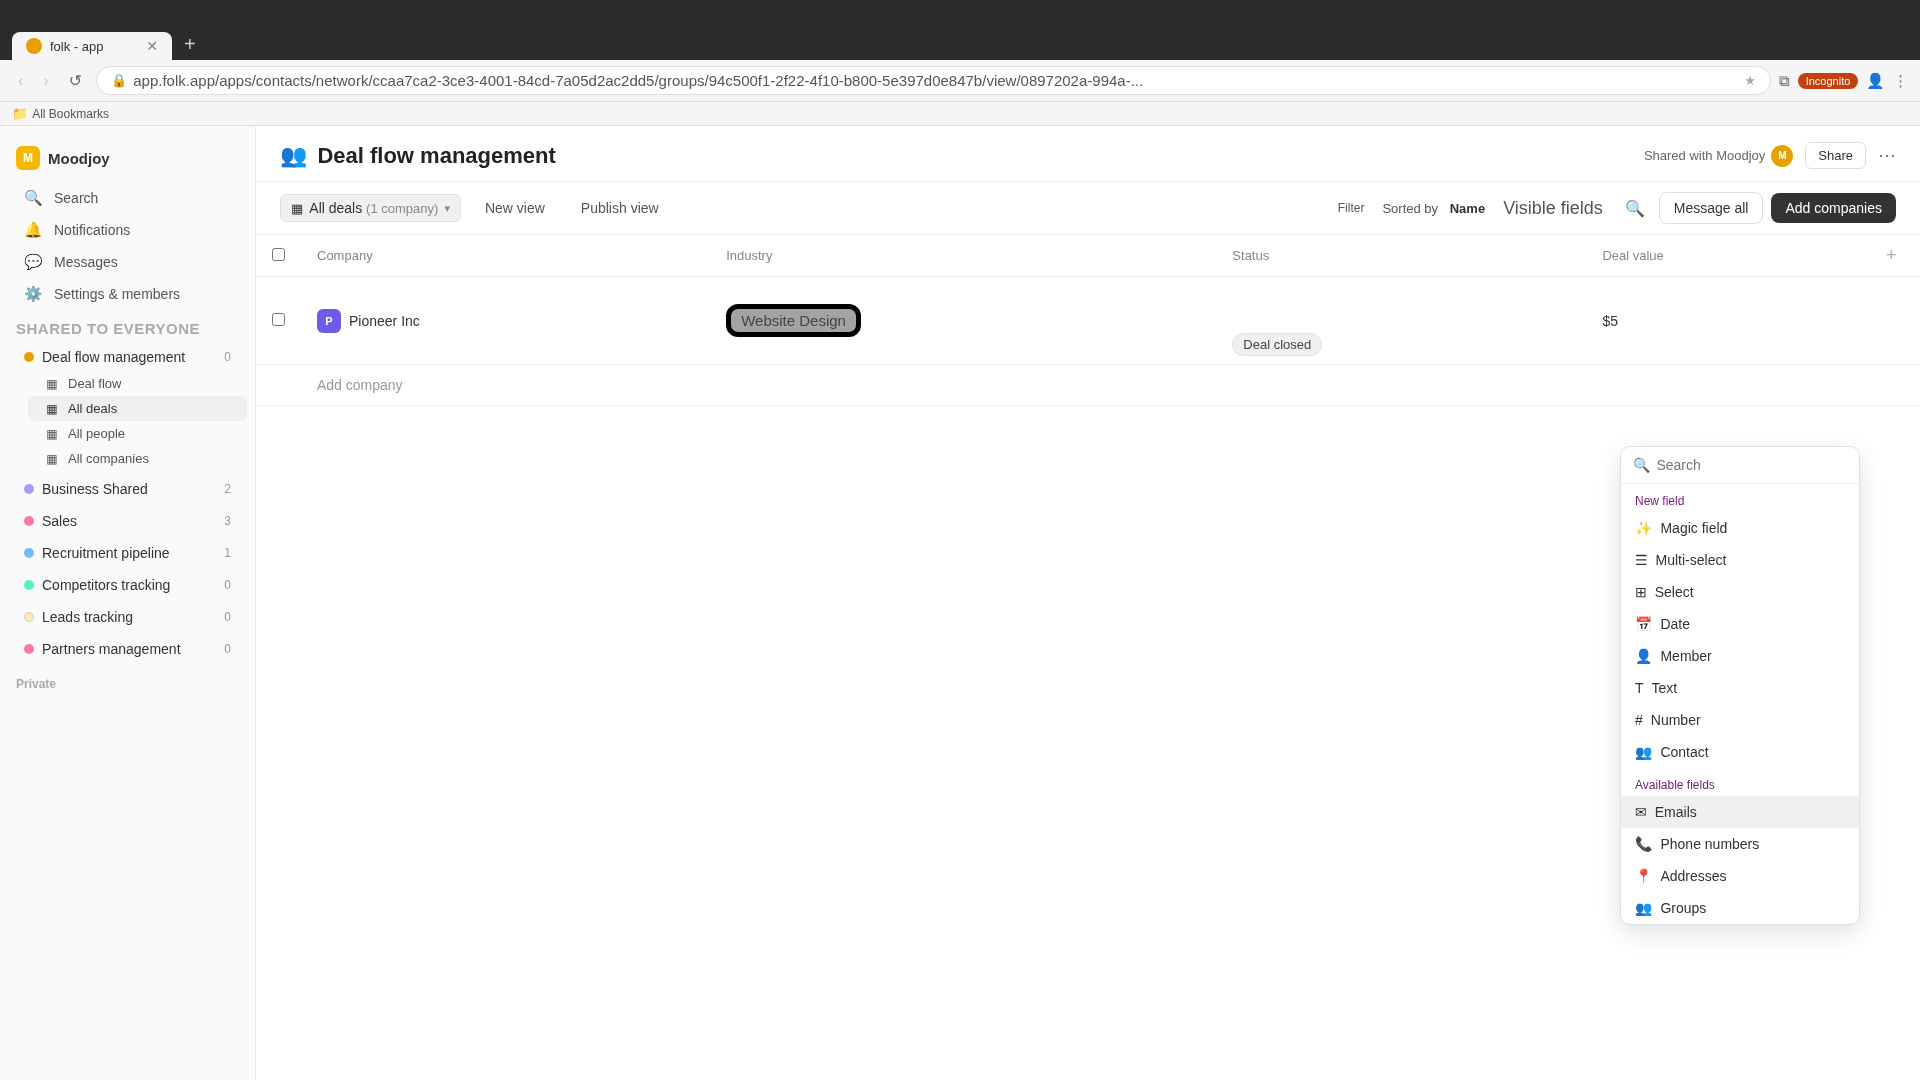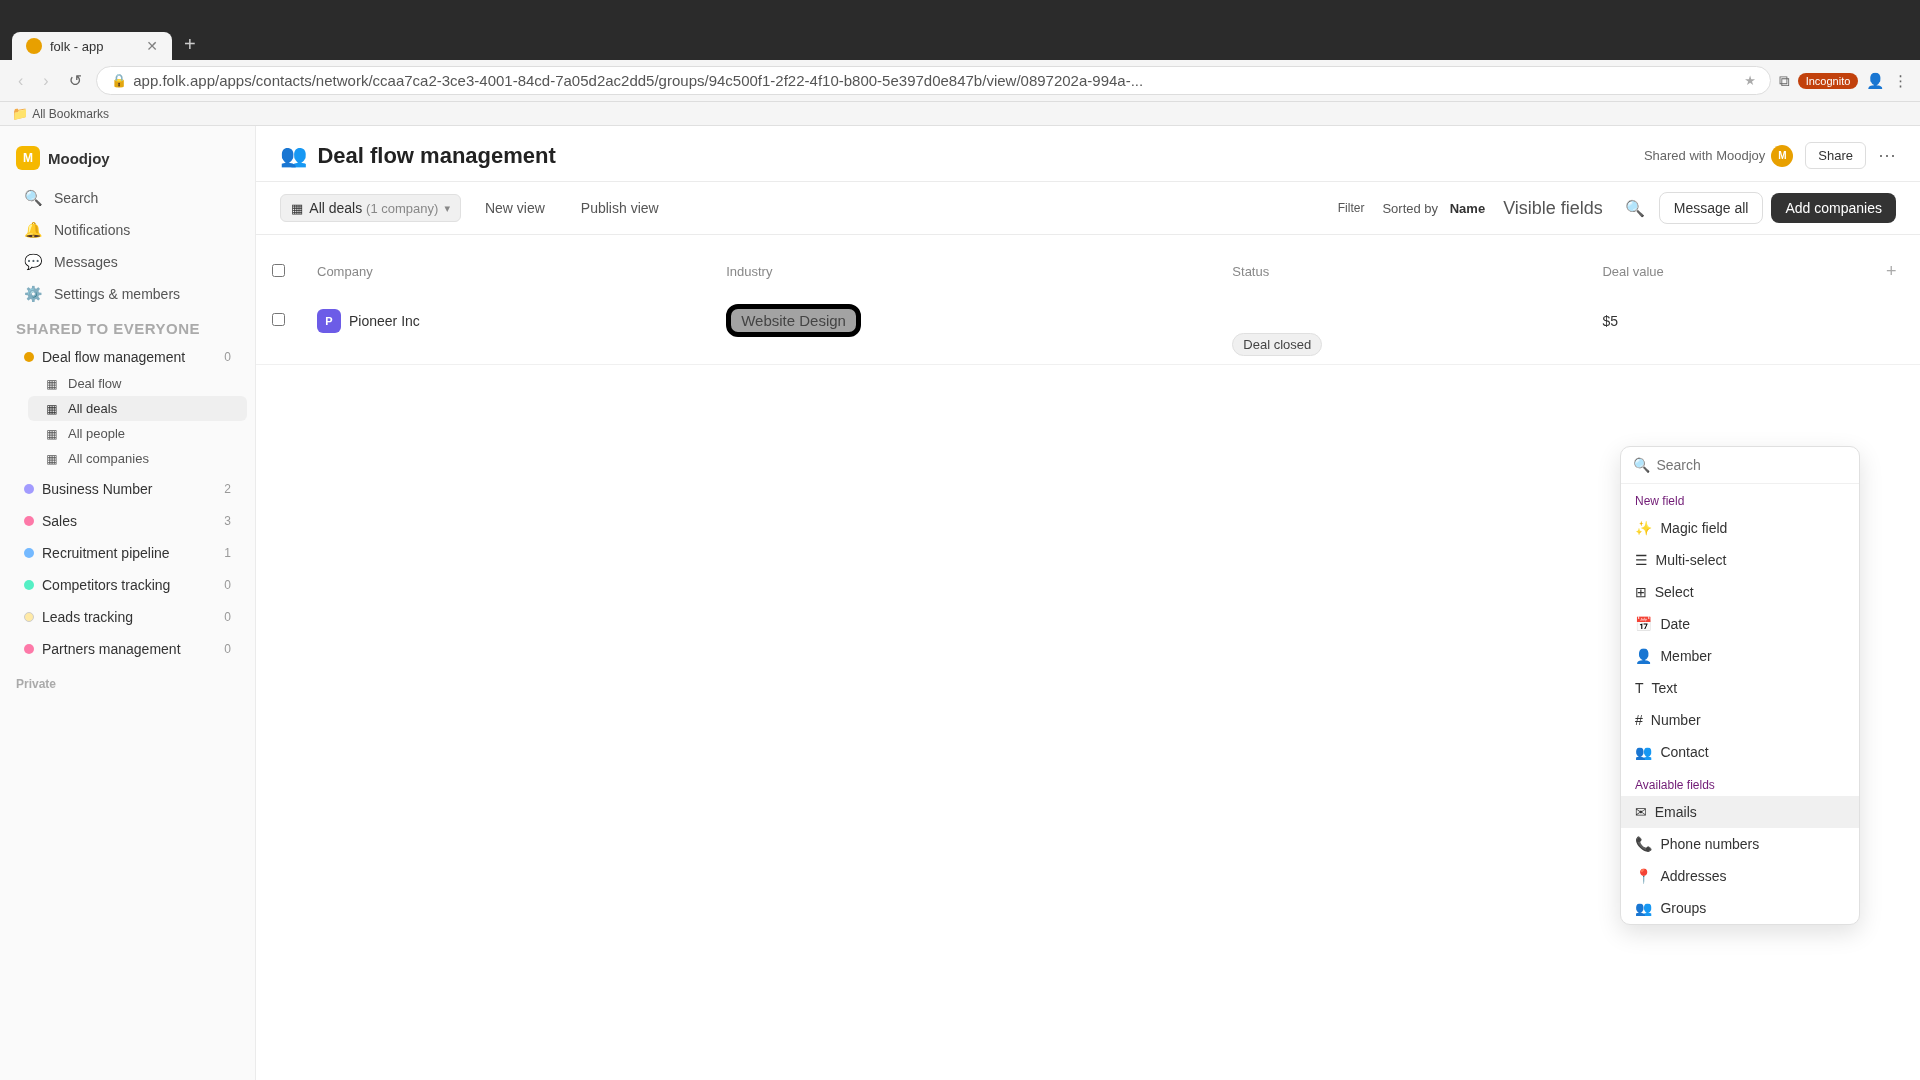--- a/index.html
+++ b/index.html
@@ -62,21 +62,21 @@
     .sort-display { font-size: 13px; color: #555; display: flex; align-items: center; gap: 4px; }
     .sort-name { font-weight: 600; color: #333; }
     .visible-fields-btn { padding: 5px 10px; border-radius: 6px; cursor: pointer; font-size: 18px; color: #555; background: none; border: none; }
     .search-icon-btn { padding: 5px; cursor: pointer; color: #666; background: none; border: none; font-size: 16px; }
     .message-all-btn { background: #fff; border: 1px solid #ddd; border-radius: 8px; padding: 7px 14px; font-size: 14px; cursor: pointer; color: #333; font-weight: 500; }
     .add-companies-btn { background: #333; color: #fff; border: none; border-radius: 8px; padding: 7px 14px; font-size: 14px; cursor: pointer; font-weight: 500; }
 
     
     .table-container { flex: 1; overflow: auto; padding: 0; position: relative; }
     .data-table { width: 100%; border-collapse: collapse; }
-    .data-table th { text-align: left; padding: 10px 16px; font-size: 13px; color: #888; font-weight: 500; border-bottom: 1px solid #ebebeb; background: #fff; position: sticky; top: 16px; z-index: 1; }
+    .data-table th { text-align: left; padding: 10px 16px; font-size: 13px; color: #888; font-weight: 500; border-bottom: 1px solid #ebebeb; background: #fff; position: sticky; top: 0; z-index: 1; }
     .data-table th .th-inner { display: flex; align-items: center; gap: 4px; }
     .data-table td { padding: 8px 16px; border-bottom: 1px solid #f0f0f0; font-size: 14px; color: #333; vertical-align: middle; }
     .checkbox-cell { width: 40px; }
     .company-cell { display: flex; align-items: center; gap: 8px; }
     .company-icon { width: 24px; height: 24px; background: #6c5ce7; border-radius: 6px; display: flex; align-items: center; justify-content: center; font-size: 11px; color: #fff; font-weight: bold; flex-shrink: 0; }
     .industry-tag { background: #a3a3a3; border: 5px solid #000000; border-radius: 12px; padding: 3px 10px; font-size: 15px; color: #444; display: inline-block; }
     .status-tag { background: #f0f0f0; border: 1px solid #e0e0e0; border-radius: 12px; padding: 3px 10px; font-size: 13px; color: #444; display: inline-block; margin-top: 48px; }
     .deal-value { font-size: 14px; color: #333; }
     .add-company-row td { color: #999; font-size: 14px; cursor: pointer; padding: 12px 16px; }
 
@@ -180,21 +180,21 @@
         <div class="sidebar-child-item">
           <span class="sidebar-child-icon">▦</span>
           <span>All companies</span>
         </div>
       </div>
     </div>
 
     <div class="sidebar-group">
       <div class="sidebar-group-header">
         <div class="group-dot" style="background:#a29bfe;"></div>
-        <span>Business Number</span>
+        <span>Business Shared</span>
         <span class="group-count">2</span>
       </div>
     </div>
 
     <div class="sidebar-group">
       <div class="sidebar-group-header">
         <div class="group-dot" style="background:#fd79a8;"></div>
         <span>Sales</span>
         <span class="group-count">3</span>
       </div>
@@ -323,20 +323,26 @@
               <span class="industry-tag">Website Design</span>
             </td>
             <td>
               <span class="status-tag">Deal closed</span>
             </td>
             <td>
               <span class="deal-value">$5</span>
             </td>
             <td></td>
           </tr>
+          <tr class="add-company-row">
+            <td></td>
+            <td colspan="5">
+              <span>Add company</span>
+            </td>
+          </tr>
         </tbody>
       </table>
     </div>
 
     <div class="dropdown-overlay">
       <div class="dropdown-search">
         <span class="dropdown-search-icon">🔍</span>
         <input class="dropdown-search-input" type="text" placeholder="Search" style="">
       </div>
       <div class="dropdown-section-label">New field</div>

